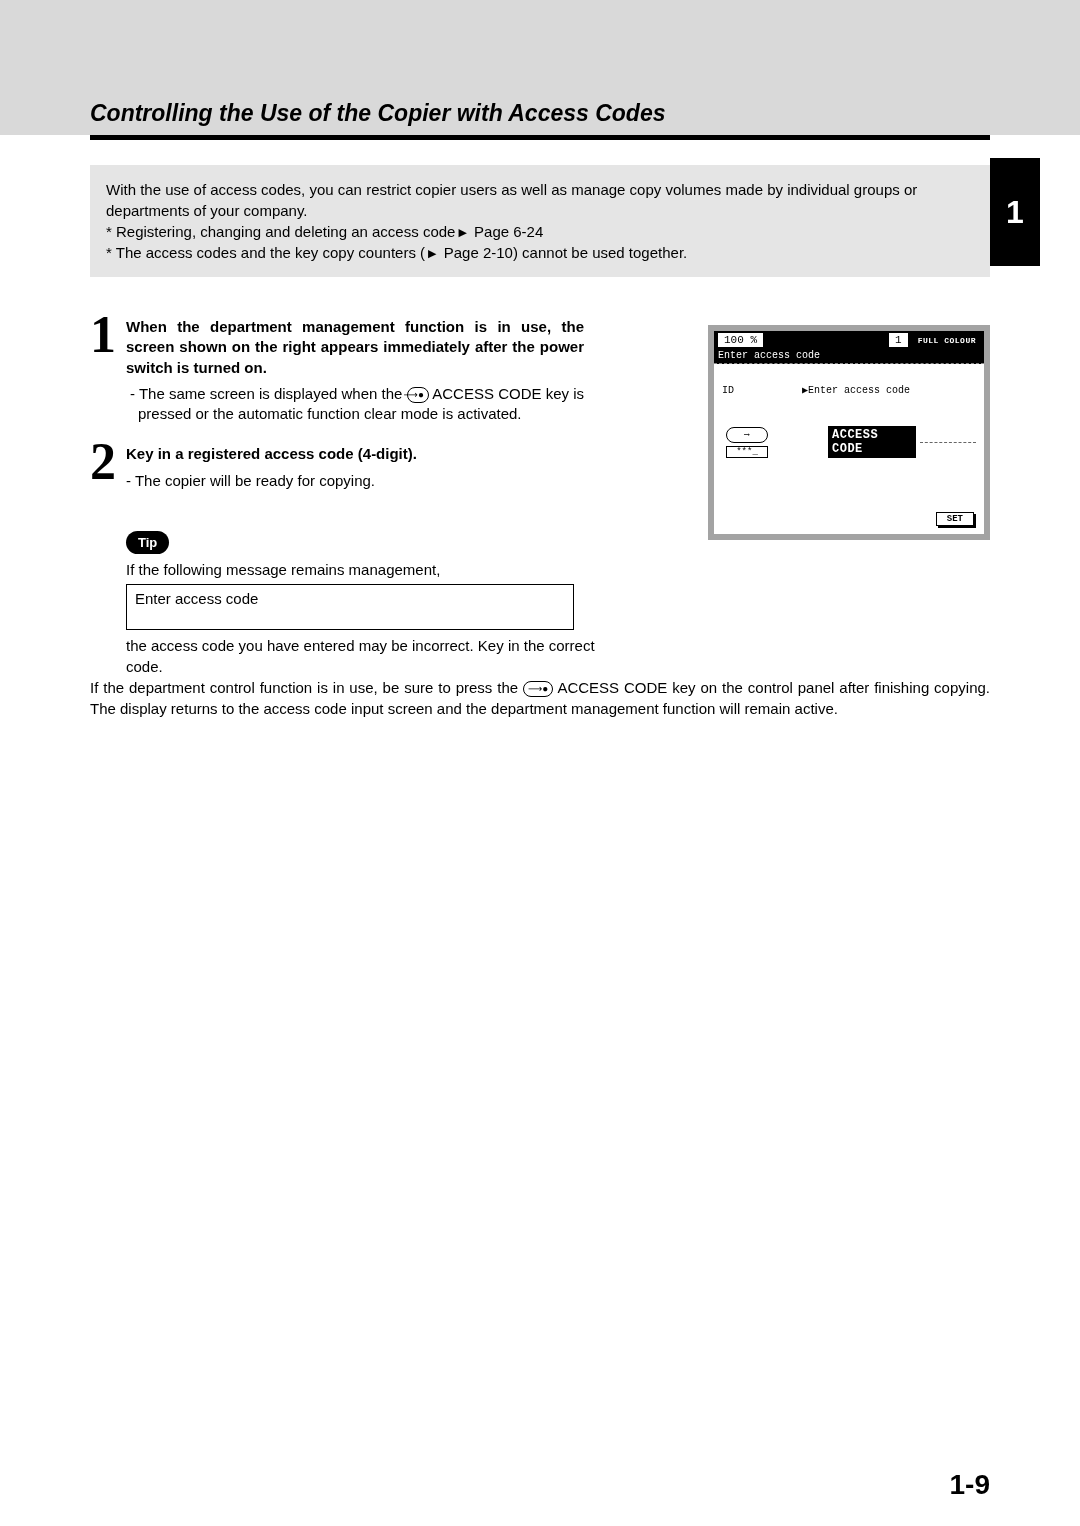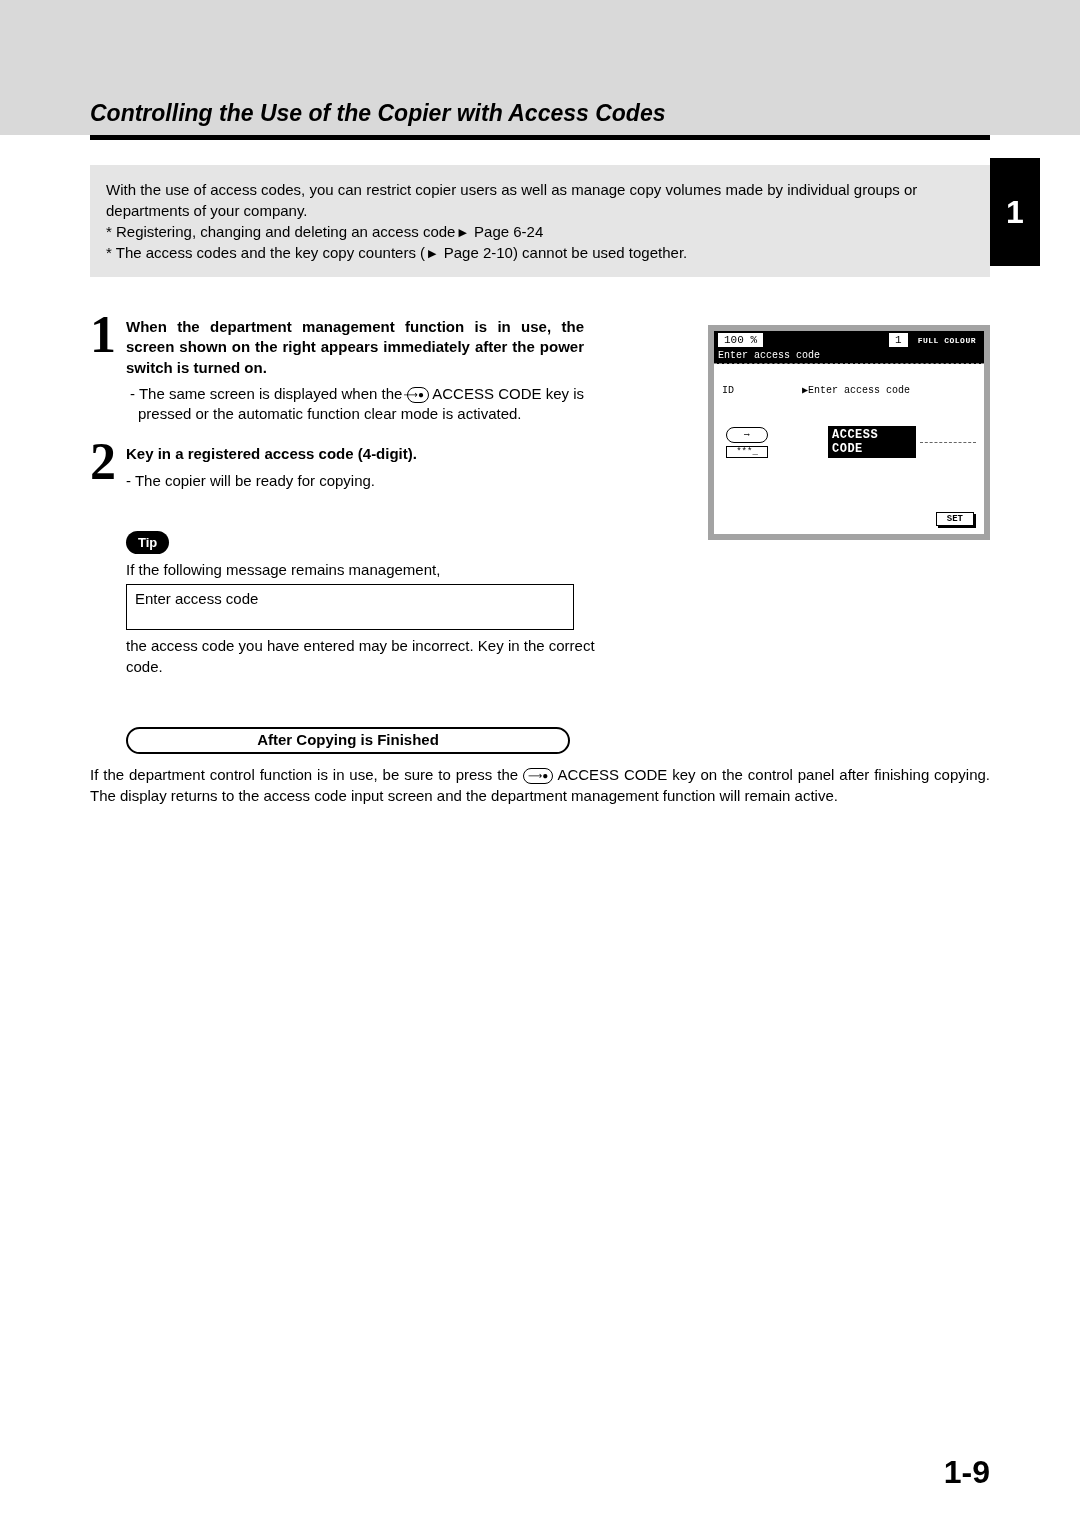--- a/index.html
+++ b/index.html
@@ -129,23 +129,23 @@
     text-align: justify;
   }
   .arrow-right::before {
     content: "▶";
     font-size: 11px;
     vertical-align: middle;
     margin: 0 3px;
   }
   .page-num {
     position: absolute;
-    bottom: 35px;
+    bottom: 25px;
     right: 90px;
-    font-size: 32px;
+    font-size: 28px;
     font-weight: bold;
   }
   
   .lcd {
     position: absolute;
     right: 90px;
     top: 325px;
     width: 282px;
     border: 6px solid #a3a3a3;
     background: #fff;
@@ -313,23 +313,20 @@
 
       
       <div class="tip-badge">Tip</div>
       <div class="tip-text">
         <div>If the following message remains management,</div>
         <div class="msg-box">Enter access code</div>
         <div style="max-width:500px">the access code you have entered may be incorrect. Key in the correct code.</div>
       </div>
 
       
-      <div class="after-heading-wrap">
-        <span class="after-heading">After Copying is Finished</span>
-      </div>
       <div class="after-text">
         <span>If the department control function is in use, be sure to press the </span>
         <span class="inline-key">⟶●</span>
         <span> ACCESS CODE key on the control panel after finishing copying. The display returns to the access code input screen and the department management function will remain active.</span>
       </div>
     </div>
   </div>
 
   <div class="lcd">
     <div class="lcd-top">

